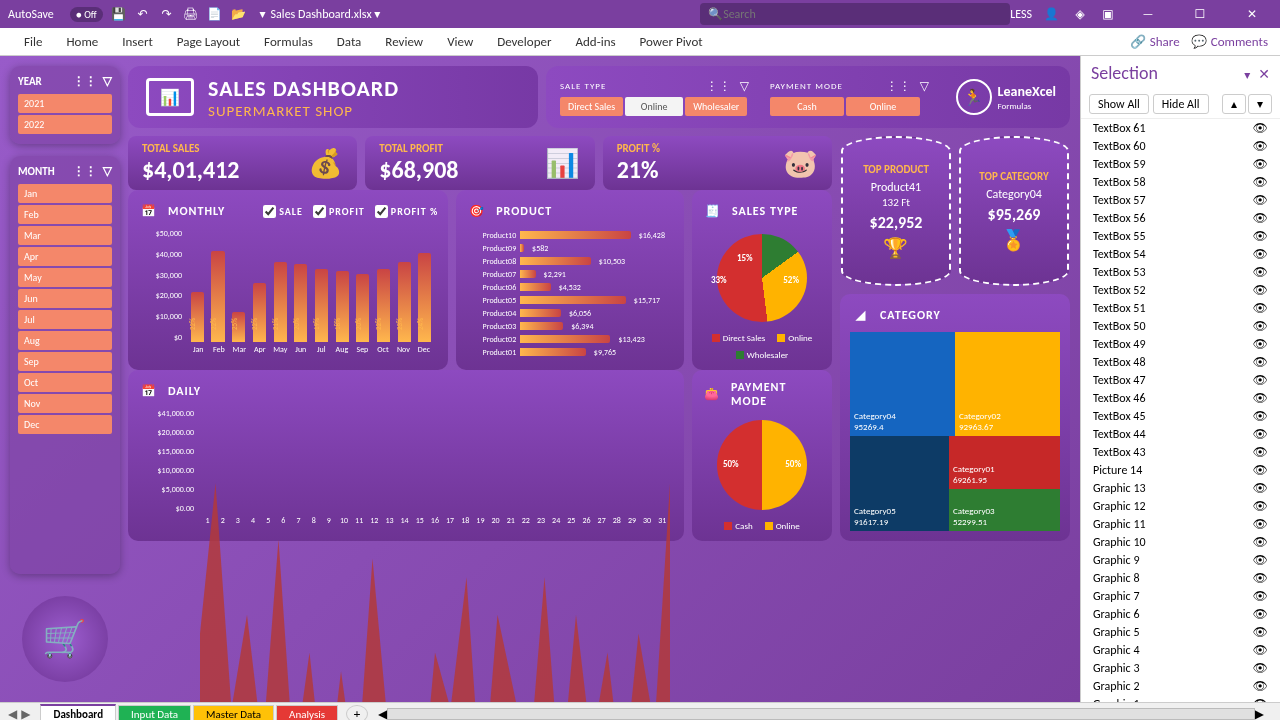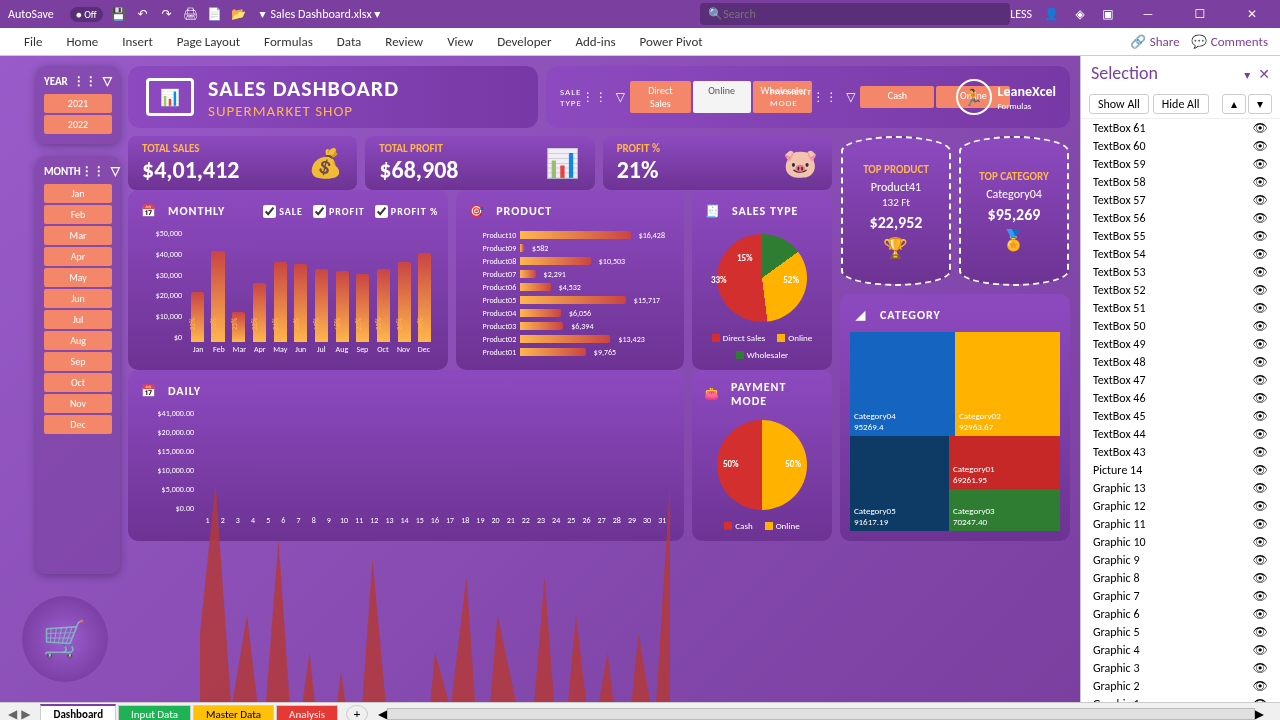--- a/index.html
+++ b/index.html
@@ -26,29 +26,29 @@
 .selection-pane .sp-btns { display:flex; gap:4px; padding:4px 8px; border-bottom:1px solid #eee; }
 .sp-btn { border:1px solid #ccc; border-radius:3px; padding:2px 8px; font-size:12px; cursor:pointer; background:#fff; }
 .sp-list { flex:1; overflow:hidden; font-size:12px; }
 .sp-item { display:flex; justify-content:space-between; align-items:center; padding:2px 12px; cursor:pointer; }
 .sp-eye { width:16px; text-align:center; }
 
 .dash { position:absolute; top:10px; left:10px; right:10px; bottom:10px; display:flex; gap:8px; }
 .dash-left { width:110px; display:flex; flex-direction:column; gap:12px; }
 .dash-main { flex:1; display:flex; flex-direction:column; gap:8px; }
 
-.panel { background:rgba(122,63,159,0.55); border-radius:10px; box-shadow:0 2px 8px rgba(0,0,0,0.3);margin-left:26px; }
+.panel { background:rgba(122,63,159,0.55); border-radius:10px; box-shadow:0 2px 8px rgba(0,0,0,0.3); }
 
 .header-row { display:flex; gap:8px; height:62px; }
 .title-panel { flex:0 0 410px; background:linear-gradient(90deg,#8d4ac0,#7739a5); border-radius:12px; display:flex; align-items:center; gap:14px; padding:0 18px; }
 .title-icon { width:48px; height:38px; border:3px solid #fff; border-radius:4px; display:flex; align-items:center; justify-content:center; }
 .title-text h1 { color:#fff; font-size:22px; letter-spacing:1px; font-weight:800; }
 .title-text p { color:#ffb74d; font-size:15px; font-weight:400; letter-spacing:1px; }
 .slicer-panel { flex:1; background:linear-gradient(90deg,#8d4ac0,#7739a5); border-radius:12px; display:flex; align-items:center; padding:6px 14px; gap:20px; }
-.slicer-group { display:flex; flex-direction:row; gap:4px; }
+.slicer-group { display:flex; flex-direction:column; gap:4px; }
 .slicer-label { color:#fff; font-size:9px; letter-spacing:1px; display:flex; justify-content:space-between; align-items:center; }
 .slicer-icons { display:flex; gap:8px; font-size:12px; }
 .slicer-btns { display:flex; gap:2px; }
 .slicer-btn { background:#f4876a; color:#fff; font-size:10px; padding:3px 8px; border-radius:2px; cursor:pointer; min-width:58px; text-align:center; }
 .slicer-btn.alt { background:#f4f4f4; color:#555; }
 .logo-area { margin-left:auto; display:flex; align-items:center; gap:6px; color:#fff; }
 .logo-circ { width:36px; height:36px; border:2px solid #fff; border-radius:50%; display:flex; align-items:center; justify-content:center; }
 .logo-text { font-size:14px; font-weight:bold; }
 .logo-sub { font-size:9px; }
 
@@ -61,21 +61,21 @@
 .badge { width:110px; height:150px; background:linear-gradient(180deg,#8d4ac0,#6d3393); border:2px dashed #fff; border-radius:50% 50% 50% 50% / 10% 10% 10% 10%; display:flex; flex-direction:column; align-items:center; justify-content:center; color:#fff; padding:8px; position:relative; }
 .badge .btitle { color:#ffb74d; font-size:11px; font-weight:700; text-align:center; }
 .badge .bname { font-size:12px; margin-top:4px; }
 .badge .bsub { font-size:11px; margin-top:2px; }
 .badge .bval { font-size:16px; font-weight:700; margin-top:4px; }
 .badge .bicon { font-size:20px; margin-top:4px; }
 
 .year-panel { padding:8px; }
 .year-panel .hdr { color:#fff; font-size:11px; font-weight:700; display:flex; justify-content:space-between; align-items:center; margin-bottom:6px; }
 .hdr-icons { display:flex; gap:6px; font-size:12px; }
-.year-btn, .month-btn { background:#f4876a; color:#fff; font-size:10px; padding:3px 6px; border-radius:2px; margin:2px 0; cursor:pointer; text-align:center; }
+.year-btn, .month-btn { background:#f4876a; color:#fff; font-size:10px; padding:3px 6px; border-radius:2px; margin:2px 0; cursor:pointer; text-align:left; }
 
 .cart-panel { width:86px; height:86px; border-radius:50%; background:radial-gradient(circle,#9d5ed0,#6d3393); display:flex; align-items:center; justify-content:center; color:#fff; font-size:36px; margin:10px auto; }
 .chart-panel { background:linear-gradient(180deg,#8d4ac0,#6d3393); border-radius:10px; padding:10px; display:flex; flex-direction:column; }
 .cp-header { display:flex; align-items:center; gap:8px; color:#fff; font-size:12px; font-weight:700; margin-bottom:6px; letter-spacing:1px; }
 .cp-icon { width:22px; height:22px; display:flex; align-items:center; justify-content:center; }
 .checks { display:flex; gap:10px; margin-left:auto; font-size:10px; }
 .checks label { display:flex; align-items:center; gap:3px; cursor:pointer; }
 .checks input { accent-color:#fff; }
 
 .monthly-chart { flex:1; position:relative; }
@@ -582,21 +582,21 @@
                       <span>Category05</span>
                       <span>91617.19</span>
                     </div>
                   <div style="flex:1.1;display:flex;flex-direction:column">
                     <div class="tm-cell" style="flex:1.2;background:#c62828">
                         <span>Category01</span>
                         <span>69261.95</span>
                       </div>
                     <div class="tm-cell" style="flex:0.9;background:#2e7d32">
                         <span>Category03</span>
-                        <span>70247.40</span>
+                        <span>52299.51</span>
                       </div>
                   </div>
                 </div>
               </div>
             </div>
           </div>
         </div>
       </div>
     </div>
   </div>

